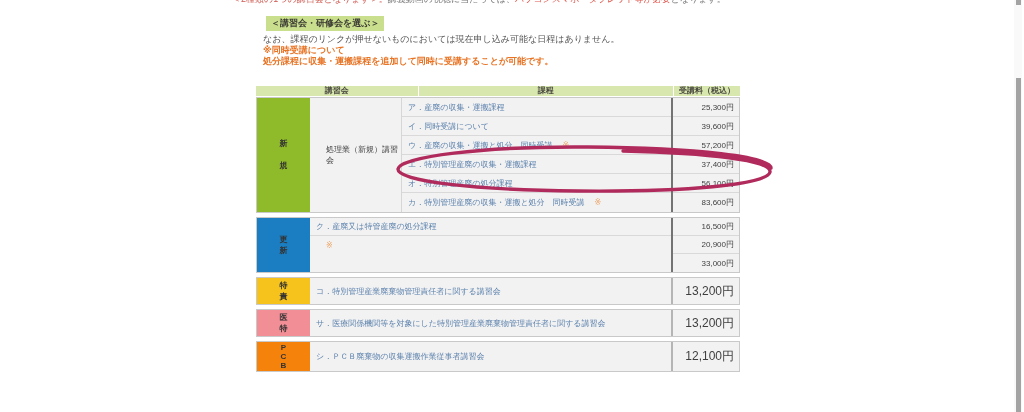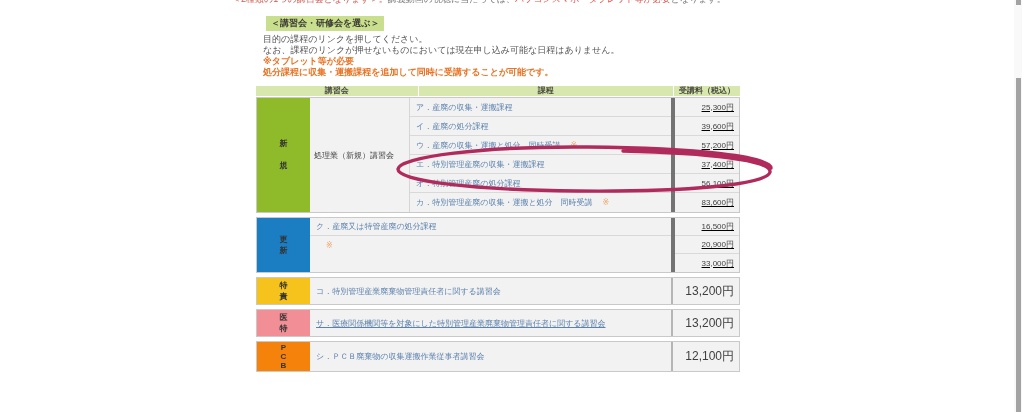--- a/index.html
+++ b/index.html
@@ -32,34 +32,34 @@
   .b3 { margin-top:4px; height:28px; }
   .b4 { margin-top:4px; height:28px; }
   .b5 { margin-top:4px; height:31px; }
 
   .stripe { width:53px; display:flex; flex-direction:column; align-items:center;
     justify-content:center; font-size:8px; font-weight:bold; color:#333; flex-shrink:0; }
   .stripe.wide-gap span { line-height:22px; }
   .stripe.tight span { line-height:11px; }
   .stripe.pcb span { line-height:9px; }
 
-  .namecell { width:100px; border-right:1px solid #d6d6d6; display:flex; align-items:center;
-    padding-left:4px; font-size:8px; color:#3f3f3f; flex-shrink:0; }
+  .namecell { width:92px; border-right:1px solid #d6d6d6; display:flex; align-items:center;
+    padding-left:16px; font-size:8px; color:#3f3f3f; flex-shrink:0; }
   .courses { flex:1; display:flex; flex-direction:column; }
   .crow { display:flex; align-items:center; padding-left:6px; border-bottom:1px solid #d9d9d9;text-align:center; }
   .crow:last-child { border-bottom:none; }
   .b1 .crow { height:19px; } .b2 .crow { height:18px; }
-  .fees { width:68px; display:flex; flex-direction:column; border-left:4px solid #737373; flex-shrink:0;text-decoration:underline; }
+  .fees { width:68px; display:flex; flex-direction:column; border-left:2px solid #737373; flex-shrink:0; }
   .frow { text-align:right; padding-right:5px; font-size:8px; color:#3f3f3f;
     border-bottom:1px solid #d9d9d9; display:flex; align-items:center; justify-content:flex-end; }
   .frow:last-child { border-bottom:none; }
   .b1 .frow { height:19px; } .b2 .frow { height:18px;padding-left:12px; }
 
   .link { font-size:8px; color:#5b82ad; text-decoration:none; cursor:pointer; }
-  .link.u { text-decoration:underline; }
+  .link.u { }
   .note { font-size:8px; color:#eda76a; margin-left:10px; }
 
   .singlecourse { flex:1; display:flex; align-items:center; padding-left:6px; }
   .singlefee { width:68px; border-left:2px solid #b5b5b5; display:flex; align-items:center;
     justify-content:flex-end; padding-right:5px; font-size:12px; color:#3f3f3f; flex-shrink:0; }
 
   
   .annot { position:absolute; left:388px; top:141px; pointer-events:none; }
 
   
@@ -73,23 +73,22 @@
 
 <div class="page">
 
   <div class="top-clip">
     <span style="color: rgb(207, 90, 82);">＜2種類の1つの講習会となります＞。</span><span style="color: rgb(119, 119, 119);">講義動画の視聴に当たっては、</span><span style="color: rgb(226, 87, 77);">パソコンスマホ・タブレット等が必要</span><span style="color: rgb(119, 119, 119);">となります。</span>
   </div>
 
   <div class="badge">＜講習会・研修会を選ぶ＞</div>
 
   <div class="instr">
-    <div>目的の課程のリンクを押してください。</div>
     <div>なお、課程のリンクが押せないものにおいては現在申し込み可能な日程はありません。</div>
-    <div class="notice">※タブレット等が必要</div>
+    <div class="notice">※同時受講について</div>
     <div class="notice">処分課程に収集・運搬課程を追加して同時に受講することが可能です。</div>
   </div>
 
   <div class="tbl">
 
     <div class="thead">
       <div class="th th-seminar">講習会</div>
       <div class="th th-course">課程</div>
       <div class="th th-fee">受講料（税込）</div>
     </div>
@@ -99,21 +98,21 @@
         <span>新</span>
         <span>規</span>
       </div>
       <div class="namecell">処理業（新規）講習会</div>
       <div class="courses">
         <div class="crow">
           <a class="link">ア．産廃の収集・運搬課程</a>
           <span class="note"></span>
         </div>
         <div class="crow">
-          <a class="link">イ．産廃の処分課程</a>
+          <a class="link">イ．同時受講について</a>
           <span class="note"></span>
         </div>
         <div class="crow">
           <a class="link">ウ．産廃の収集・運搬と処分　同時受講</a>
           <span class="note">※</span>
         </div>
         <div class="crow">
           <a class="link">エ．特別管理産廃の収集・運搬課程</a>
           <span class="note"></span>
         </div>

